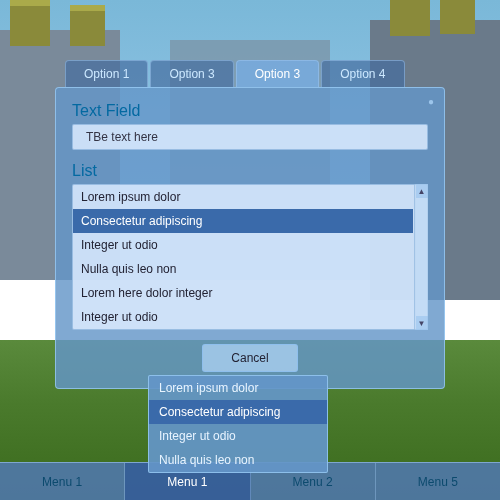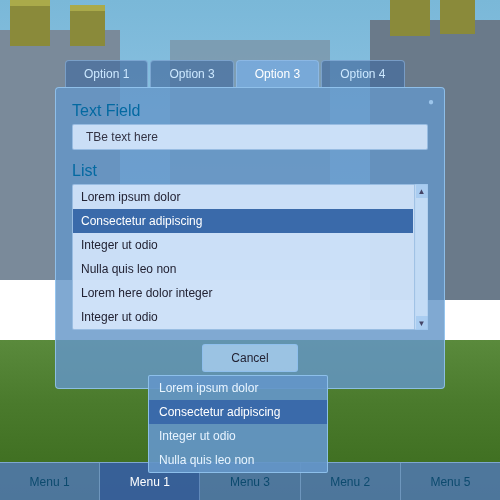--- a/index.html
+++ b/index.html
@@ -340,16 +340,15 @@
 <div class="dropdown-menu">
   <div class="dropdown-item">Lorem ipsum dolor</div>
   <div class="dropdown-item selected">Consectetur adipiscing</div>
   <div class="dropdown-item">Integer ut odio</div>
   <div class="dropdown-item">Nulla quis leo non</div>
 </div>
 
 <div class="bottom-bar">
   <div class="menu-btn">Menu 1</div>
   <div class="menu-btn active">Menu 1</div>
-  <div class="menu-btn">Menu 3</div>
   <div class="menu-btn">Menu 2</div>
   <div class="menu-btn">Menu 5</div>
 </div>
 
 </body></html>

